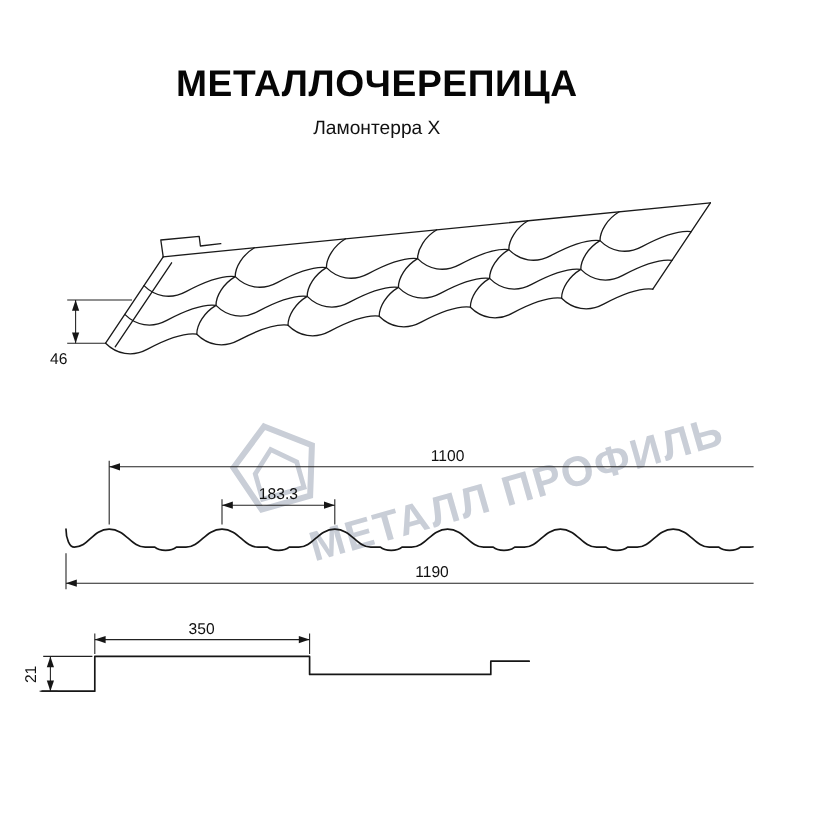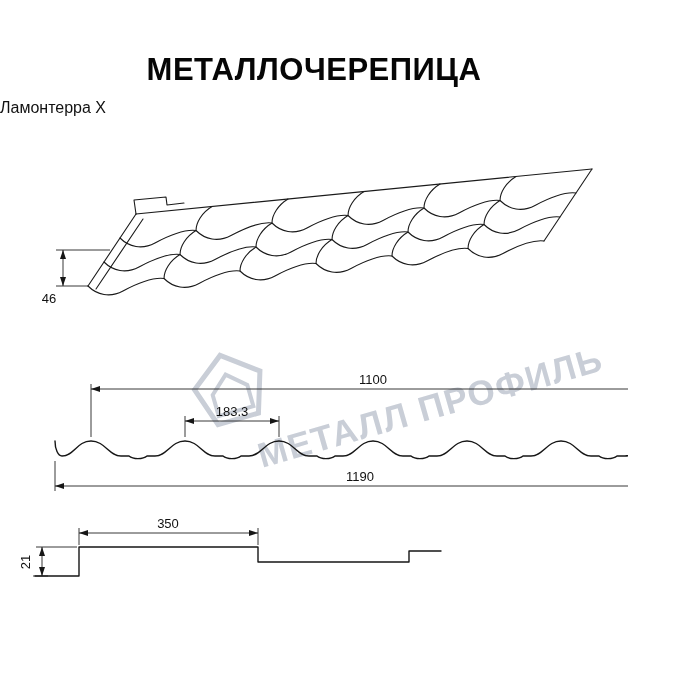--- a/index.html
+++ b/index.html
@@ -1,20 +1,20 @@
 <!DOCTYPE html>
 <html><head>
 <meta charset="utf-8">
 <style>
   html,body{margin:0;padding:0;background:#ffffff;}
   .page{position:relative;width:628px;height:700px;background:#fff;overflow:hidden;
         font-family:"Liberation Sans",sans-serif;color:#111;}
   .title{position:absolute;top:52px;left:0;width:100%;text-align:center;
          font-size:31px;font-weight:900;letter-spacing:.5px;color:#060606;}
-  .subtitle{position:absolute;top:99px;left:0;width:100%;text-align:left;
+  .subtitle{position:absolute;top:99px;left:0;width:100%;text-align:center;
             font-size:16px;font-weight:400;color:#111;}
   svg.scene{position:absolute;left:0;top:0;width:700px;height:700px;}
   .ln{stroke:#161616;stroke-width:1.4;fill:none;stroke-linejoin:round;stroke-linecap:round;}
   .pln{stroke:#1a1a1a;stroke-width:1.1;fill:none;stroke-linejoin:round;stroke-linecap:round;}
   .dim{stroke:#222;stroke-width:.9;fill:none;}
   .arr{fill:#161616;stroke:none;}
   .dimtext{font-family:"Liberation Sans",sans-serif;font-size:13px;fill:#111;}
   .wmtext{font-family:"Liberation Sans",sans-serif;font-weight:bold;font-size:35px;
           letter-spacing:1.5px;fill:#c9ced7;}
   .wmstroke{stroke:#c9ced7;fill:none;}

